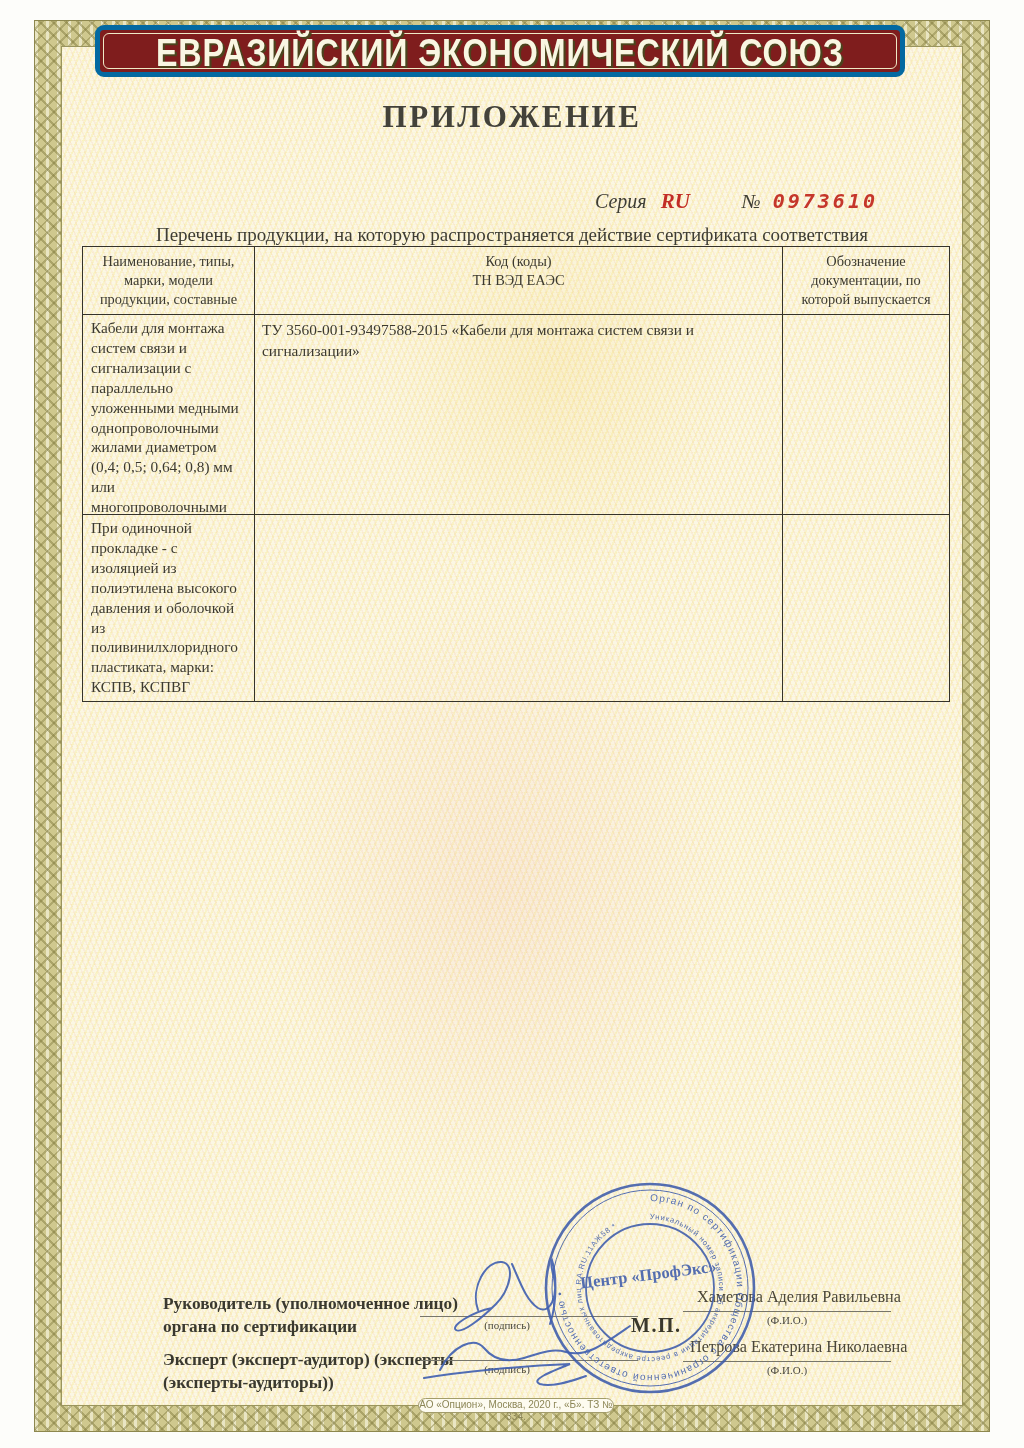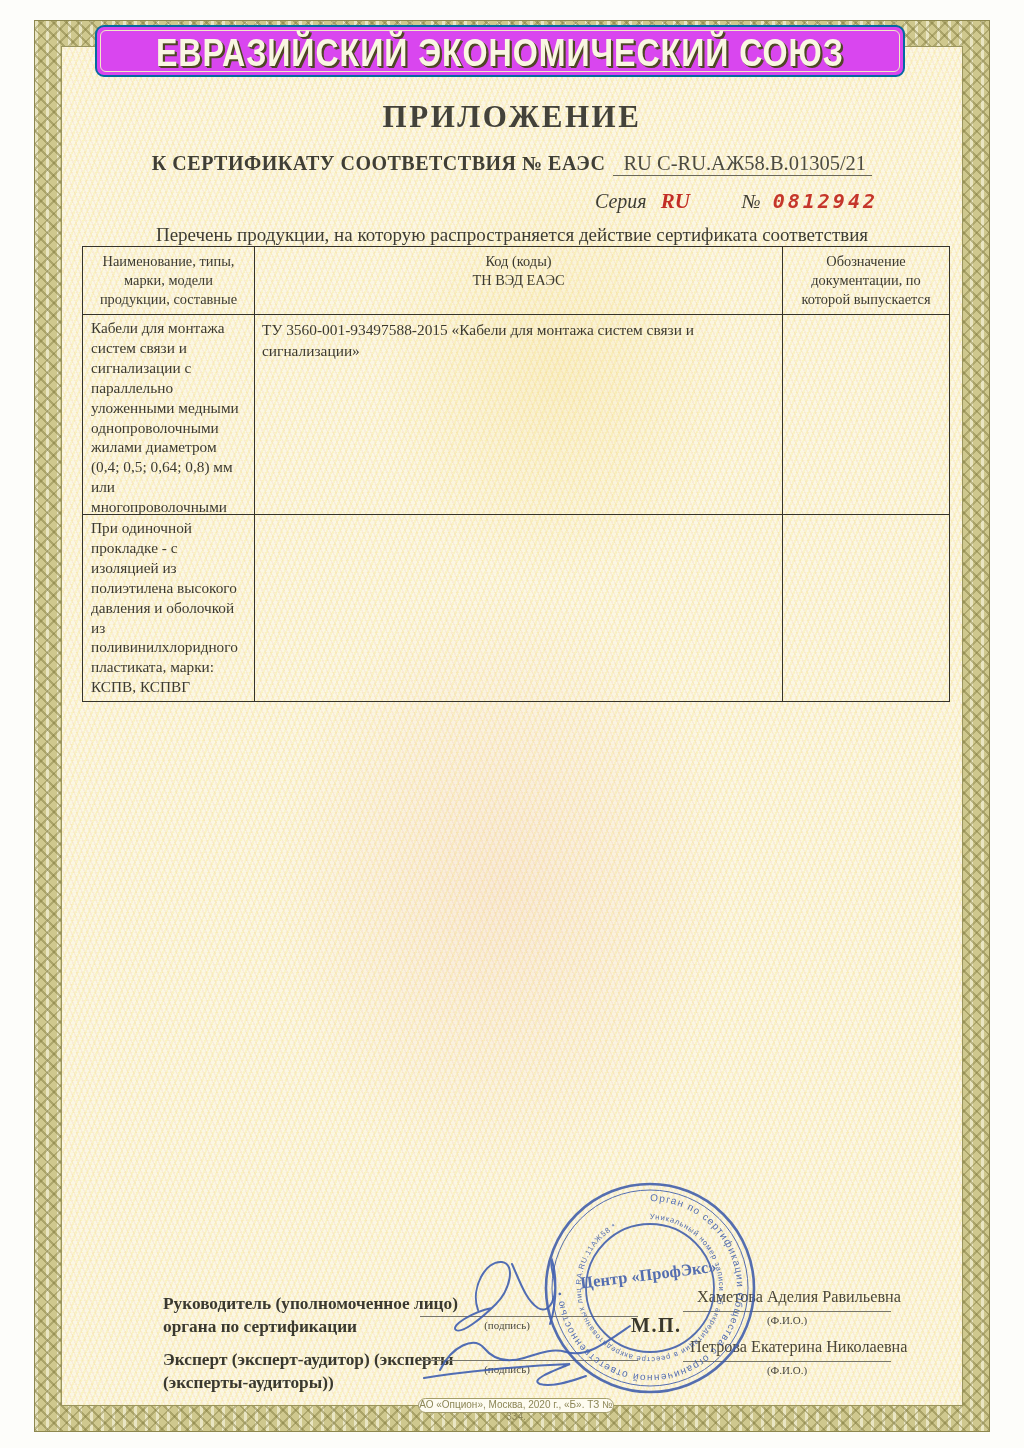--- a/index.html
+++ b/index.html
@@ -19,22 +19,22 @@
     background-color:#fbf7e4;
     background-image:
       radial-gradient(ellipse 330px 430px at 49% 62%, rgba(232,150,134,.13), rgba(232,150,134,0) 70%),
       radial-gradient(ellipse 260px 300px at 55% 24%, rgba(240,205,90,.18), rgba(240,205,90,0) 70%),
       repeating-linear-gradient(112deg, rgba(242,220,70,.17) 0 2px, rgba(242,220,70,0) 2px 6px),
       repeating-linear-gradient(68deg, rgba(236,152,132,.11) 0 1.5px, rgba(236,152,132,0) 1.5px 5px),
       repeating-linear-gradient(0deg, rgba(250,240,175,.22) 0 1px, transparent 1px 4px);
     border:1px solid #9a955e; box-sizing:border-box;}
 
   
-  .banner{position:absolute;left:95px;top:25px;width:810px;height:52px;background:#d946ef;
-    border:2px solid #0369a1;border-radius:9px;box-sizing:border-box;
+  .banner{position:absolute;left:95px;top:25px;width:810px;height:52px;background:#7f1d1d;
+    border:5px solid #0369a1;border-radius:9px;box-sizing:border-box;
     display:flex;align-items:center;justify-content:center;}
   .banner::before{content:"";position:absolute;inset:3px;border:1.5px solid #efe9c6;border-radius:6px;}
   .banner-text{font-family:"Liberation Sans",sans-serif;font-weight:700;font-size:35px;line-height:1;
     color:#f9f6e2;letter-spacing:1px;transform:scale(.92,1.12);white-space:nowrap;
     text-shadow:2.5px 2.5px 0 rgba(74,70,30,.95), 1px 1px 0 rgba(74,70,30,.8);}
 
   .doc-title{position:absolute;left:0;top:99px;width:1024px;text-align:center;
     font-size:31px;font-weight:700;letter-spacing:2.5px;color:#43423a;}
   .subtitle-row{position:absolute;left:0;top:152px;width:1024px;text-align:center;white-space:nowrap;color:#3f3e35;}
   .subtitle-label{font-size:20px;font-weight:700;letter-spacing:.5px;}
@@ -97,29 +97,26 @@
 <div class="page">
   <div class="frame"></div>
   <div class="paper"></div>
 
   <div class="banner">
     <span class="banner-text">ЕВРАЗИЙСКИЙ ЭКОНОМИЧЕСКИЙ СОЮЗ</span>
   </div>
 
   <div class="doc-title">ПРИЛОЖЕНИЕ</div>
 
-  <div class="subtitle-row">
-    <span class="subtitle-label">К СЕРТИФИКАТУ СООТВЕТСТВИЯ № ЕАЭС</span><span class="cert-number">RU С-RU.АЖ58.В.01305/21</span>
-  </div>
 
   <div class="series-row">
     <span class="series-label">Серия</span>
     <span class="series-value">RU</span>
     <span class="number-sign">№</span>
-    <span class="form-number">0812942</span>
+    <span class="form-number">0973610</span>
   </div>
 
   <div class="caption">Перечень продукции, на которую распространяется действие сертификата соответствия</div>
 
   <div class="ptable">
     <div class="cell th">Наименование, типы, марки, модели продукции, составные части изделия или комплекса</div>
     <div class="cell th preline">Код (коды)
 ТН ВЭД ЕАЭС</div>
     <div class="cell th">Обозначение документации, по которой выпускается продукция</div>
 

